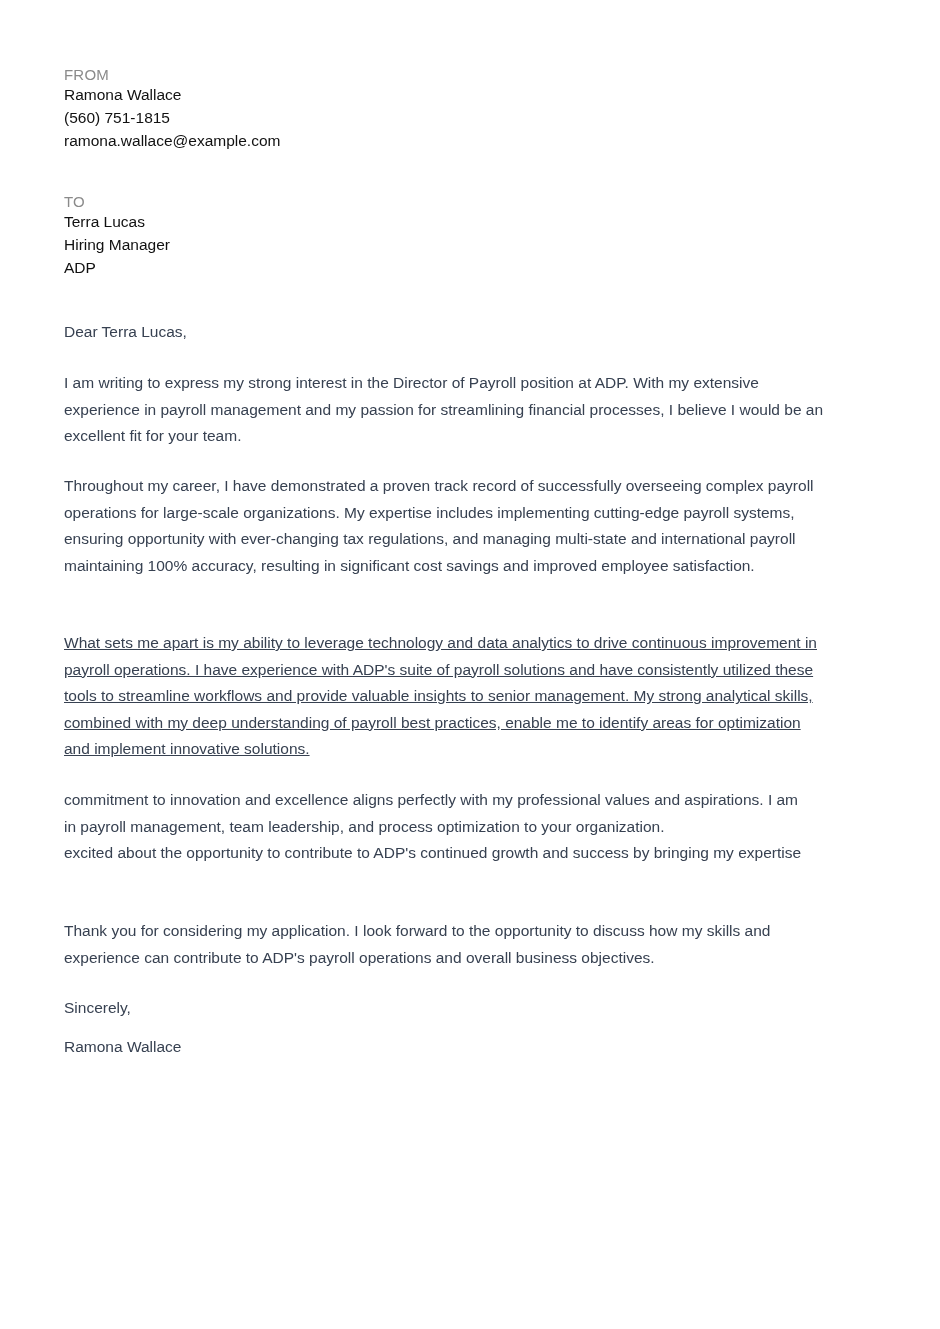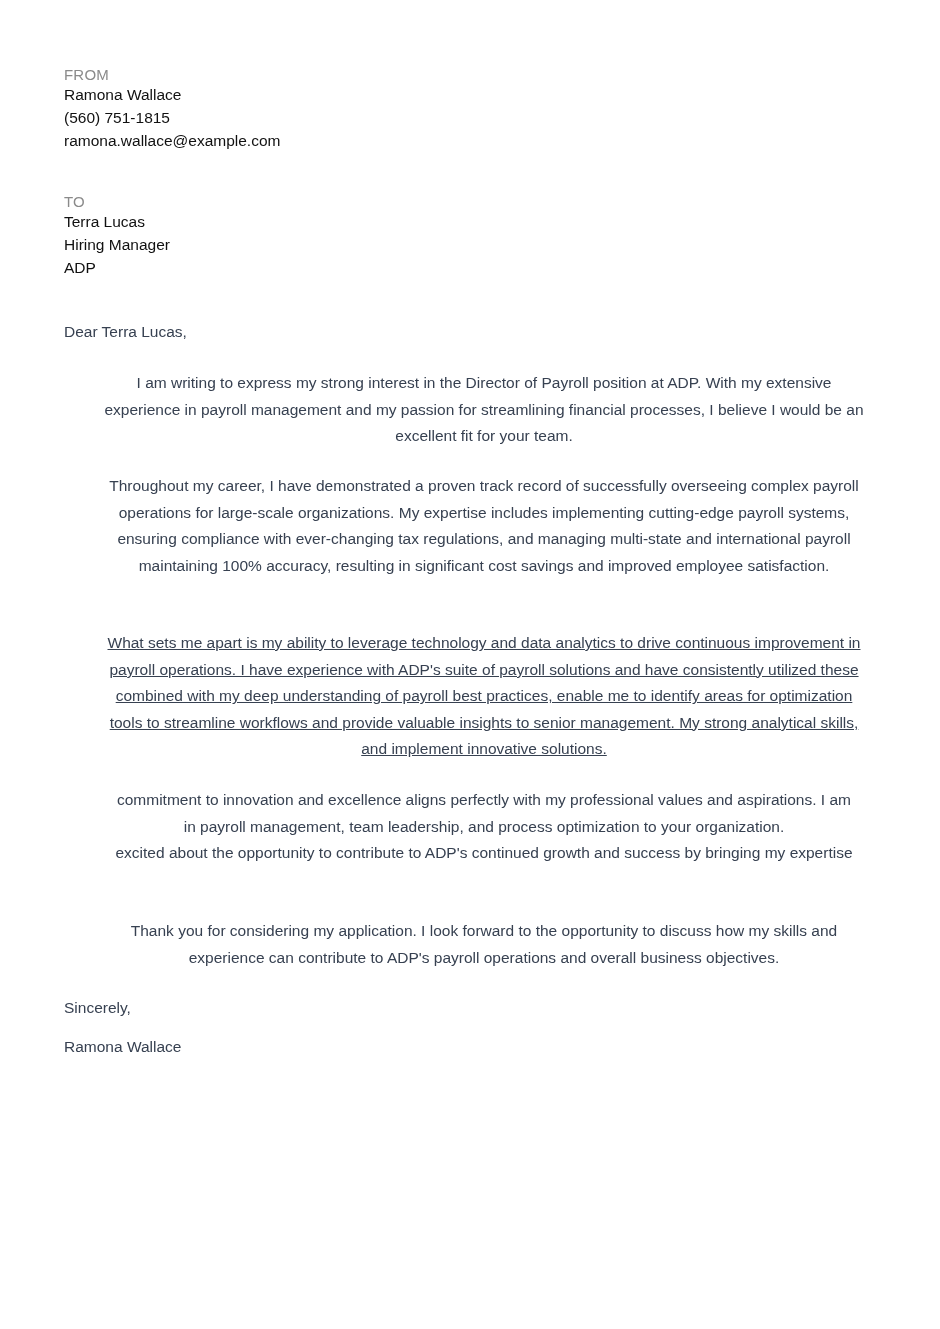--- a/index.html
+++ b/index.html
@@ -2,21 +2,21 @@
 <html><head>
   <meta charset="utf-8">
   <style>
     html, body { margin: 0; padding: 0; background: #ffffff; }
     body { width: 940px; height: 1329px; position: relative; overflow: hidden; }
     .page { position: absolute; left: 64px; top: 0; width: 840px; font-family: "Liberation Sans", sans-serif; }
     .label { position: absolute; left: 0; font-size: 15px; color: #8a8a8a; letter-spacing: 0.2px; }
     .contact { position: absolute; left: 0; font-size: 15.5px; color: #111111; line-height: 23px; }
     .contact div { white-space: nowrap; }
     .body-text { position: absolute; left: 0; font-size: 15.5px; color: #374151; line-height: 26.6px; }
-    .para { position: absolute; left: 0; width: 840px; text-align: center; }
+    .para { position: absolute; left: 0; width: 840px; }
     .para .line { white-space: nowrap; height: 26.6px; }
   </style>
 </head>
 <body>
 
 <div class="page">
 
   <div class="label" style="top:66px;">FROM</div>
   <div class="contact" style="top:83px;">
     <div>Ramona Wallace</div>
@@ -35,29 +35,29 @@
 
   <div class="body-text para" style="top:370px;">
     <div class="line">I am writing to express my strong interest in the Director of Payroll position at ADP. With my extensive</div>
     <div class="line">experience in payroll management and my passion for streamlining financial processes, I believe I would be an</div>
     <div class="line">excellent fit for your team.</div>
   </div>
 
   <div class="body-text para" style="top:473px;">
     <div class="line">Throughout my career, I have demonstrated a proven track record of successfully overseeing complex payroll</div>
     <div class="line">operations for large-scale organizations. My expertise includes implementing cutting-edge payroll systems,</div>
-    <div class="line">ensuring compliance with ever-changing tax regulations, and managing multi-state and international payroll</div>
+    <div class="line">ensuring opportunity with ever-changing tax regulations, and managing multi-state and international payroll</div>
     <div class="line">maintaining 100% accuracy, resulting in significant cost savings and improved employee satisfaction.</div>
   </div>
 
   <div class="body-text para" style="top:630px;text-decoration:underline;">
     <div class="line">What sets me apart is my ability to leverage technology and data analytics to drive continuous improvement in</div>
     <div class="line">payroll operations. I have experience with ADP's suite of payroll solutions and have consistently utilized these</div>
+    <div class="line">tools to streamline workflows and provide valuable insights to senior management. My strong analytical skills,</div>
     <div class="line">combined with my deep understanding of payroll best practices, enable me to identify areas for optimization</div>
-    <div class="line">tools to streamline workflows and provide valuable insights to senior management. My strong analytical skills,</div>
     <div class="line">and implement innovative solutions.</div>
   </div>
 
   <div class="body-text para" style="top:787px;">
     <div class="line">commitment to innovation and excellence aligns perfectly with my professional values and aspirations. I am</div>
     <div class="line">in payroll management, team leadership, and process optimization to your organization.</div>
     <div class="line">excited about the opportunity to contribute to ADP's continued growth and success by bringing my expertise</div>
   </div>
 
   <div class="body-text para" style="top:918px;">

